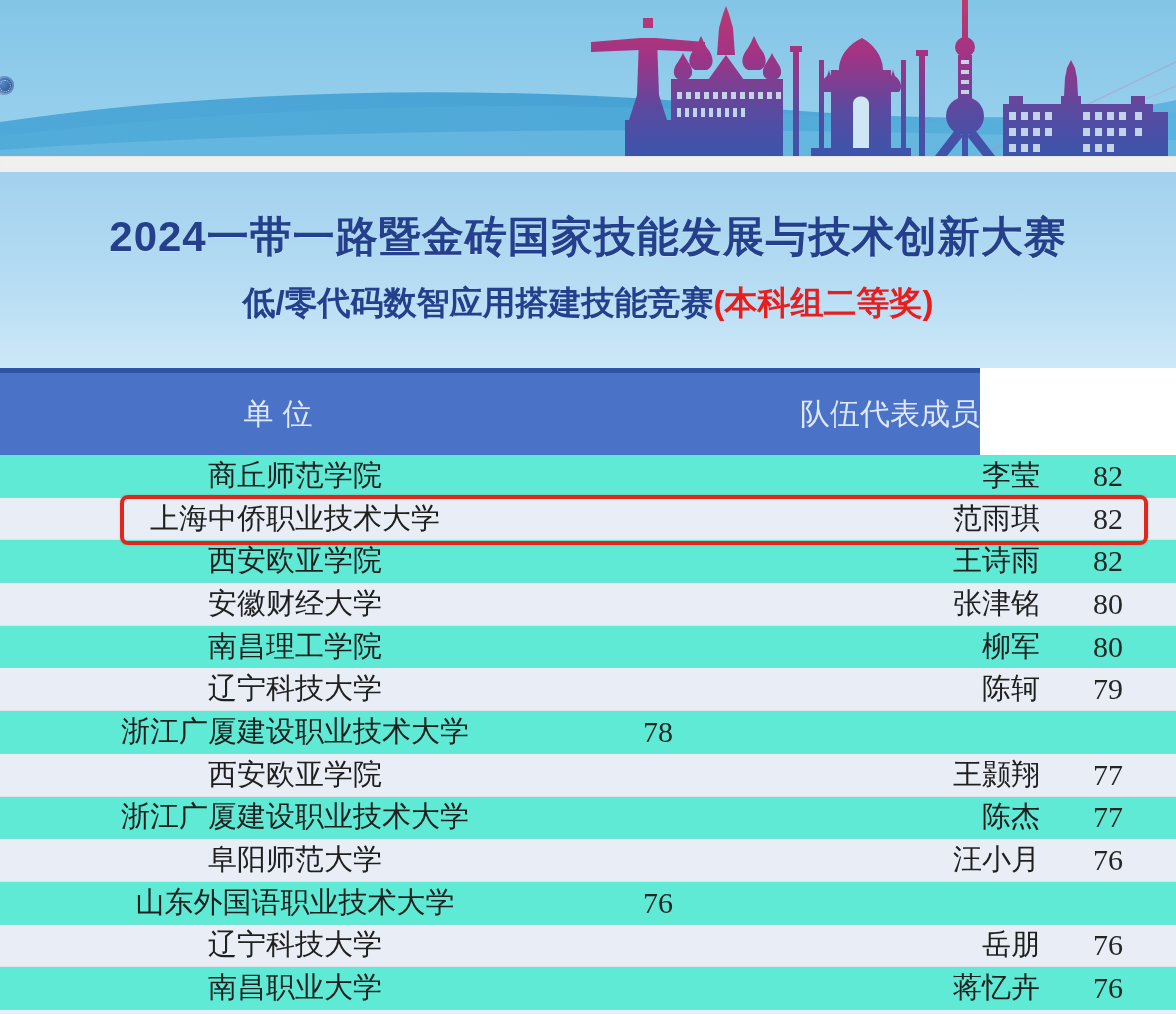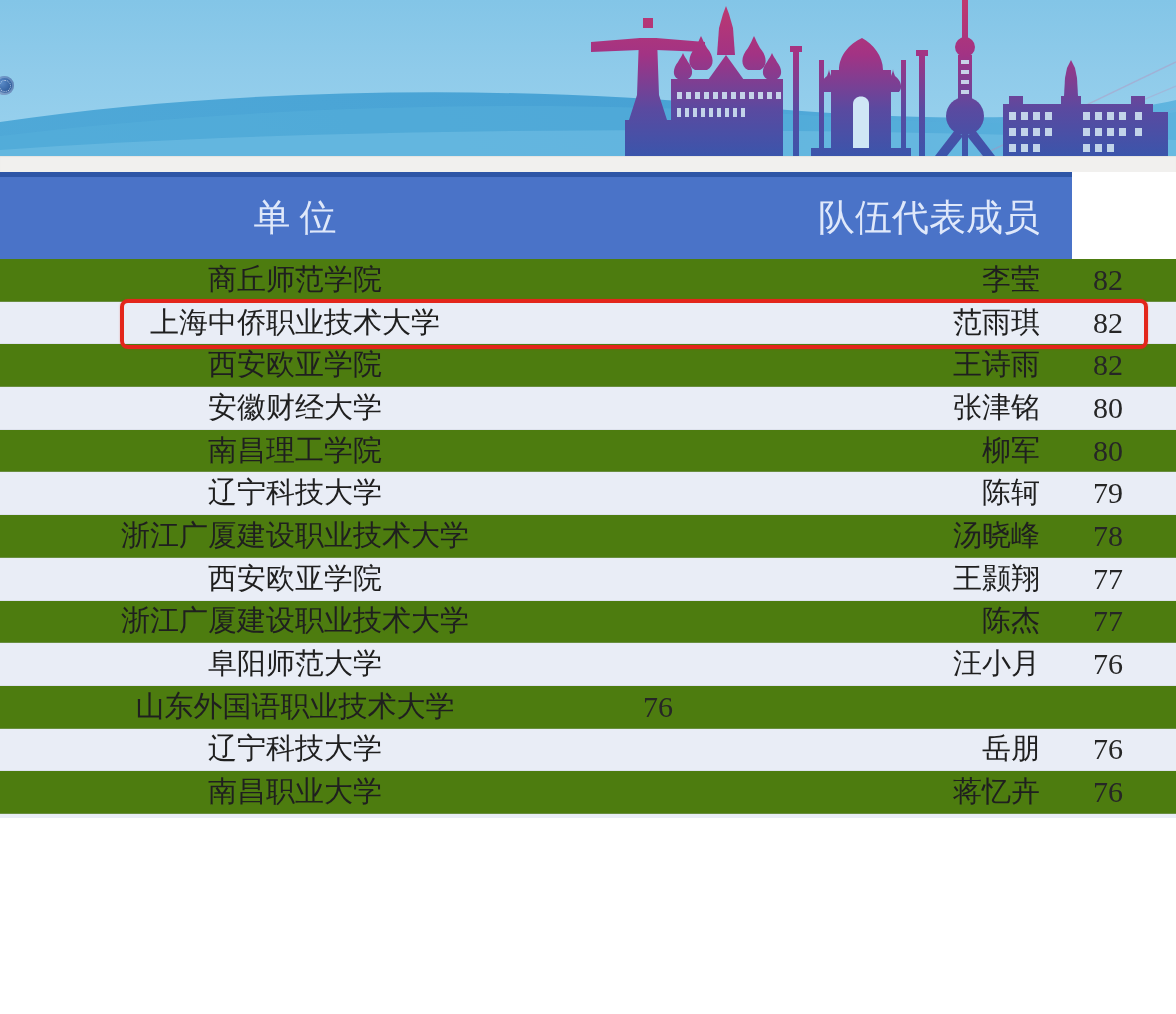--- a/index.html
+++ b/index.html
@@ -46,38 +46,38 @@
   }
   .sub-title {
     margin-top:22px; font-size:33px; line-height:38px; font-weight:700;
     color:var(--title-color,#24408c);
   }
   .sub-title .red-part { color:var(--highlight-text,#e81d1d); }
 
   
   .results-table { width:1176px; }
   .thead {
-    display:flex; align-items:center; width:1072px; height:87px;
+    display:flex; align-items:center; width:980px; height:87px;
     background:var(--header-bg,#4a73c8);
     border-top:5px solid var(--header-top-border,#2d55a6);
     color:var(--header-text,#dfe8fa);
-    font-size:37px; font-weight:500;
+    font-size:30px; font-weight:500;
   }
   .col-unit   { width:590px; text-align:center; }
   .col-member { width:450px; text-align:right; }
   .col-score  { width:136px; text-align:center; }
   .thead .col-unit { letter-spacing:9px; padding-left:9px; }
 
   .tbody {
     position:relative; width:1176px; height:559px; overflow:hidden;
     background:var(--row-alt-bg,#e9edf6);
   }
   .trow {
     display:flex; align-items:center; width:1176px; height:42.7px;
-    background:#4d7c0f; font-size:29px; color:#1f1f1f;
+    background:#5eead4; font-size:29px; color:#1f1f1f;
     border-bottom:1px solid rgba(190,196,212,.25);
   }
   .trow.alt { background:var(--row-alt-bg,#e9edf6); }
   .cell-score { font-size:30px; color:#262626;font-family:Liberation Serif, serif; }
 
   .highlight-box {
     position:absolute; left:120px; top:40px; width:1028px; height:50px;
     border:4px solid var(--highlight-border,#e3261b); border-radius:8px;
     pointer-events:none; z-index:5;
     box-shadow:0 0 2px rgba(227,38,27,.35);
@@ -227,20 +227,26 @@
             <rect x="524" y="144" width="7" height="8"></rect>
         </g>
       </g>
     </svg>
 
     <div class="globe-emblem"></div>
   </div>
 
   <div class="divider-band"></div>
 
+  <div class="title-section">
+    <div class="main-title">2024一带一路暨金砖国家技能发展与技术创新大赛</div>
+    <div class="sub-title">
+      <span>低/零代码数智应用搭建技能竞赛</span><span class="red-part">(本科组二等奖)</span>
+    </div>
+  </div>
 
   <div class="results-table">
     <div class="thead">
       <div class="col-unit">单位</div>
       <div class="col-member">队伍代表成员</div>
     </div>
     <div class="tbody" id="tbody">
       <div class="trow">
           <div class="col-unit cell-unit">商丘师范学院</div>
           <div class="col-member cell-member">李莹</div>
@@ -266,21 +272,20 @@
           <div class="col-member cell-member">柳军</div>
           <div class="col-score cell-score">80</div>
         </div>
         <div class="trow alt">
           <div class="col-unit cell-unit">辽宁科技大学</div>
           <div class="col-member cell-member">陈轲</div>
           <div class="col-score cell-score">79</div>
         </div>
         <div class="trow">
           <div class="col-unit cell-unit">浙江广厦建设职业技术大学</div>
-          <div class="col-member cell-member">汤晓峰</div>
           <div class="col-score cell-score">78</div>
         </div>
         <div class="trow alt">
           <div class="col-unit cell-unit">西安欧亚学院</div>
           <div class="col-member cell-member">王颢翔</div>
           <div class="col-score cell-score">77</div>
         </div>
         <div class="trow">
           <div class="col-unit cell-unit">浙江广厦建设职业技术大学</div>
           <div class="col-member cell-member">陈杰</div>

